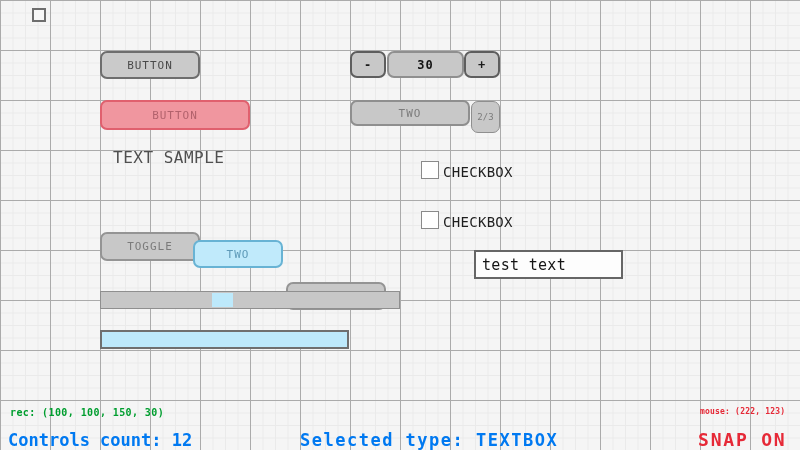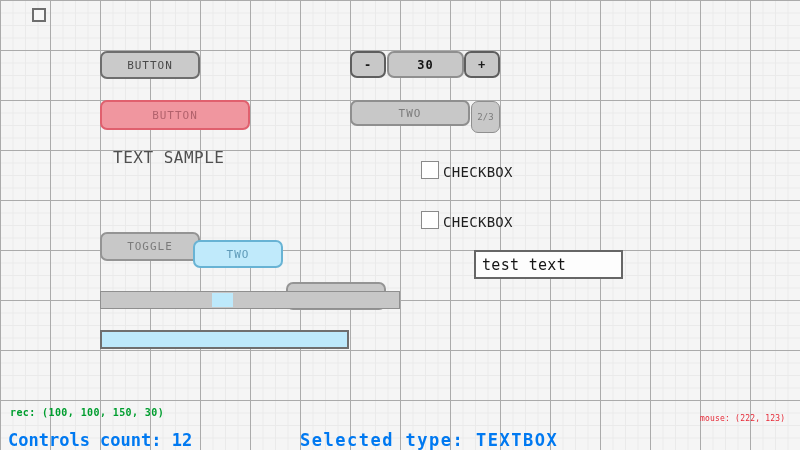--- a/index.html
+++ b/index.html
@@ -92,22 +92,22 @@
              display: flex; align-items: center; justify-content: flex-start;
              padding-left: 6px; color: #141414; font-size: 15px;
              letter-spacing: 0.3px; margin-left: 24px; }
 
   .st-rec   { left: 10px;  top: 407px; font-size: 10px;  font-weight: bold;
               color: #009e2f; letter-spacing: 0.4px; }
   .st-count { left: 8px;   top: 430px; font-size: 17px; font-weight: bold;
               color: #0079f1; }
   .st-type  { left: 300px; top: 430px; font-size: 17px; font-weight: bold;
               color: #0079f1; letter-spacing: 1.5px; text-align: center; }
-  .st-mouse { left: 700px; top: 407px; font-size: 8px;  font-weight: normal;
-              color: #e62937; letter-spacing: 0.2px; margin-top: 7px; }
+  .st-mouse { left: 700px; top: 407px; font-size: 8px;  font-weight: bold;
+              color: #e62937; letter-spacing: 0.2px; }
   .st-snap  { left: 698px; top: 429px; font-size: 18px; font-weight: bold;
               color: #e62937; letter-spacing: 1.8px; }
 </style>
 </head>
 <body>
 
 <div id="canvas">
 
   <div class="abs marker-box"></div>
 
@@ -162,14 +162,15 @@
   <div class="abs cb-label cb2-label">CHECKBOX</div>
 
   <div class="abs textbox">
     <span>test text</span>
   </div>
 
   <div class="abs st-rec">rec: (100, 100, 150, 30)</div>
   <div class="abs st-count">Controls count: 12</div>
   <div class="abs st-type">Selected type: TEXTBOX</div>
   <div class="abs st-mouse">mouse: (222, 123)</div>
+  <div class="abs st-snap">SNAP ON</div>
 
 </div>
 
 </body></html>

